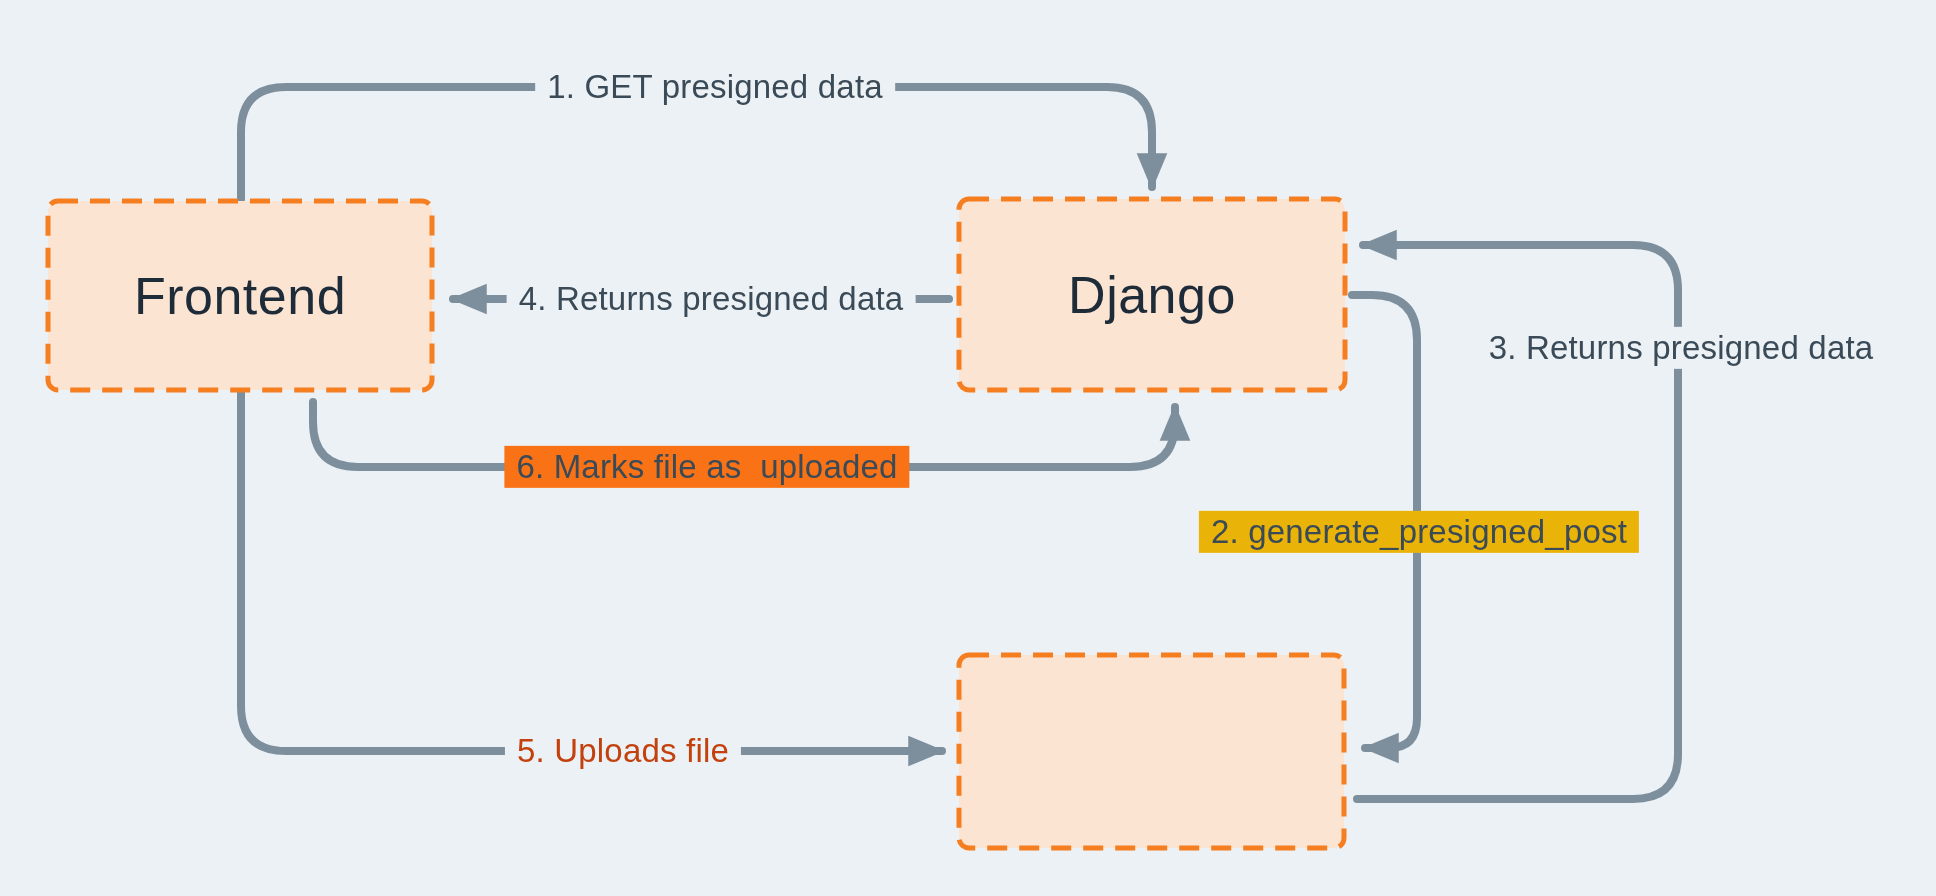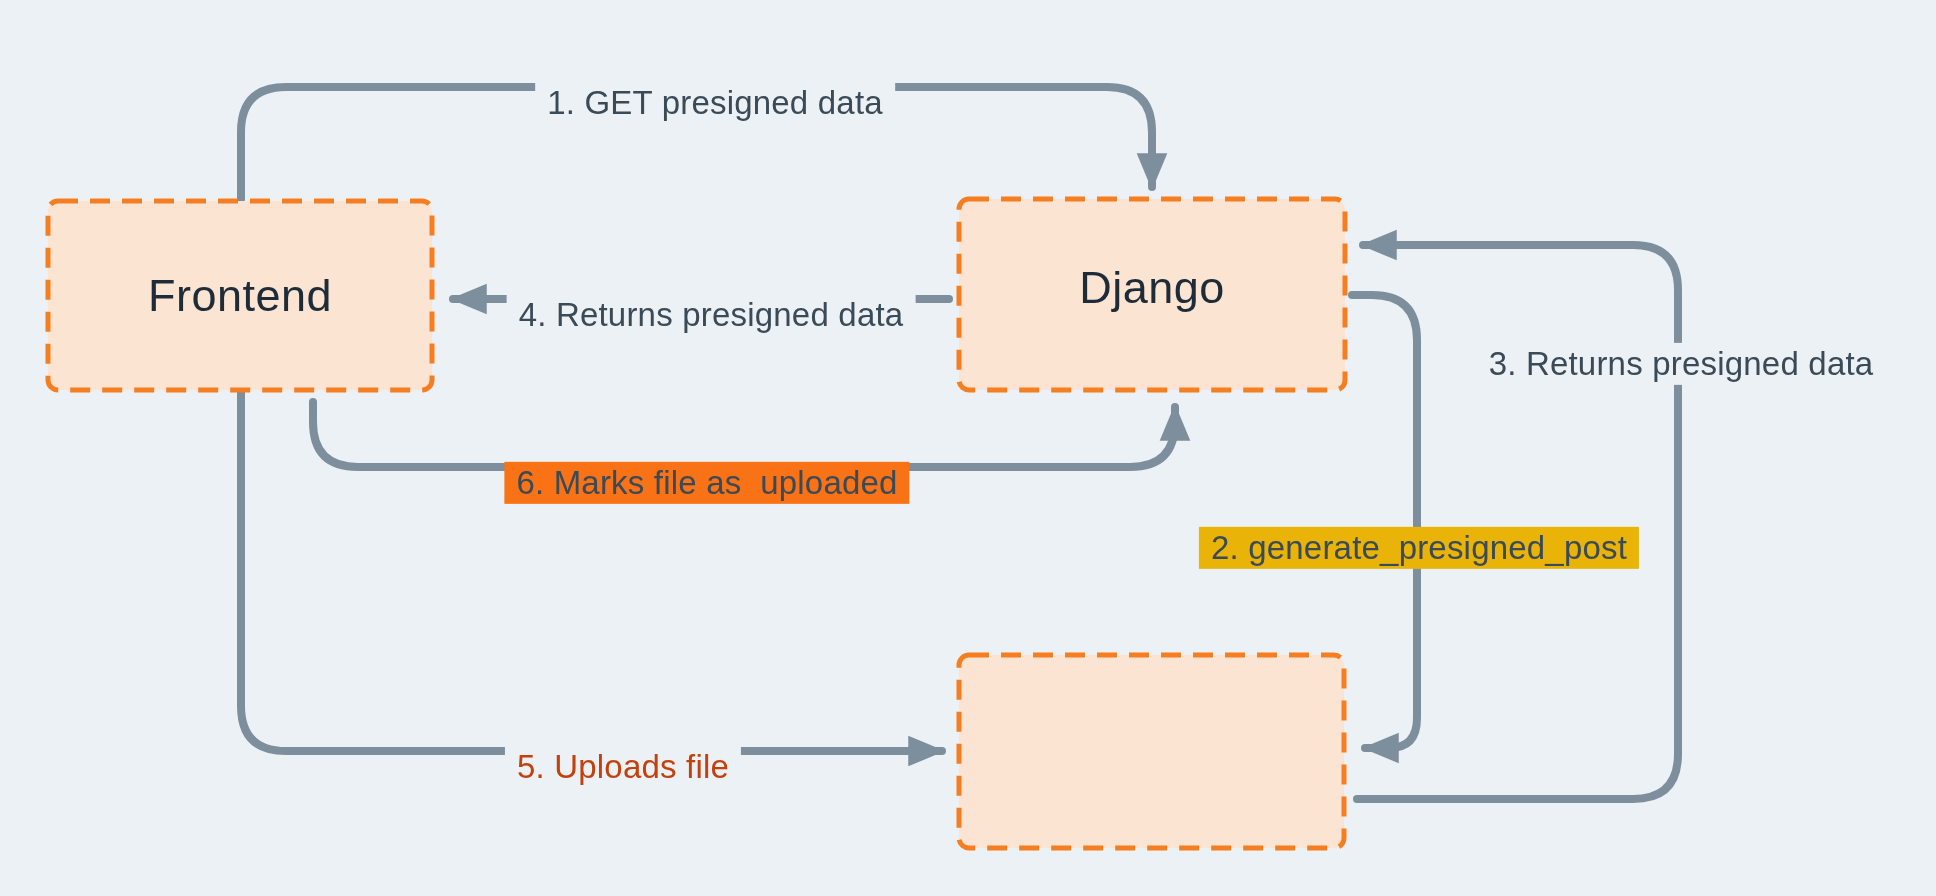--- a/index.html
+++ b/index.html
@@ -14,33 +14,32 @@
   .layer-svg {
     position: absolute;
     left: 0;
     top: 0;
   }
   .node {
     position: absolute;
     display: flex;
     align-items: center;
     justify-content: center;
-    font-size: 45px;
+    font-size: 52px;
     letter-spacing: 0.5px;
     pointer-events: none;
   }
   .edge-label {
     position: absolute;
     transform: translate(-50%, -50%);
     white-space: pre;
     font-size: 33px;
     line-height: 1.1;
     padding: 3px 12px;
     letter-spacing: 0.2px;
-    margin-top: 16px;
   }
 </style>
 </head>
 <body>
 
 <div class="stage" id="stage" style="width: 1936px; height: 896px; background: rgb(236, 241, 246);">
 
   <svg class="layer-svg" id="diagram-svg" xmlns="http://www.w3.org/2000/svg" width="1936" height="896" viewBox="0 0 1936 896">
     <defs>
       <marker id="arrowhead" viewBox="0 0 12 10" refX="11" refY="5" markerWidth="4.6" markerHeight="4.2" orient="auto" markerUnits="strokeWidth">
@@ -58,21 +57,21 @@
     <g id="nodes-group">
         <rect x="48" y="201" width="384" height="189" rx="10" fill="#fce4d3" stroke="#f57e20" stroke-width="5" stroke-dasharray="20 12"></rect>
         <rect x="959" y="199" width="386" height="191" rx="10" fill="#fce4d3" stroke="#f57e20" stroke-width="5" stroke-dasharray="20 12"></rect>
         <rect x="959" y="655" width="385" height="193" rx="10" fill="#fce4d3" stroke="#f57e20" stroke-width="5" stroke-dasharray="20 12"></rect>
       </g>
   </svg>
 
   <div class="node" style="left: 48px; top: 201px; width: 384px; height: 189px; color: rgb(30, 43, 56);">
     <span>Frontend</span>
   </div>
-  <div class="node" style="left: 959px; top: 192px; width: 386px; height: 191px; color: rgb(30, 43, 56); justify-content: center;">
+  <div class="node" style="left: 959px; top: 199px; width: 386px; height: 191px; color: rgb(30, 43, 56); justify-content: center;">
     <span>Django</span>
   </div>
 
   <div class="edge-label" style="left: 715px; top: 87px; background: rgb(236, 241, 246); color: rgb(58, 74, 87);">1. GET presigned data</div>
   <div class="edge-label" style="left: 1419px; top: 532px; background: #eab308; color: rgb(58, 74, 87);">2. generate_presigned_post</div>
   <div class="edge-label" style="left: 1681px; top: 348px; background: rgb(236, 241, 246); color: rgb(58, 74, 87); text-align: center;">3. Returns presigned data</div>
   <div class="edge-label" style="left: 711px; top: 299px; background: rgb(236, 241, 246); color: rgb(58, 74, 87);">4. Returns presigned data</div>
   <div class="edge-label" style="left: 623px; top: 751px; background: rgb(236, 241, 246); color: #c2410c;">5. Uploads file</div>
   <div class="edge-label" style="left: 707px; top: 467px; background: #f97316; color: rgb(58, 74, 87);">6. Marks file as  uploaded</div>
 

